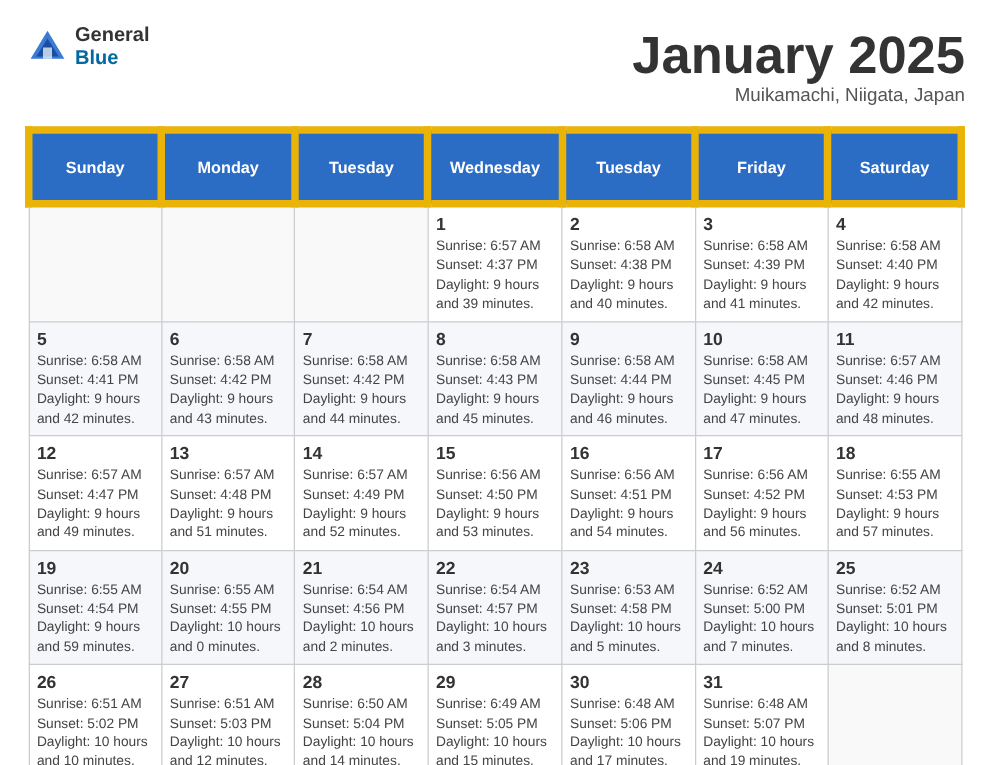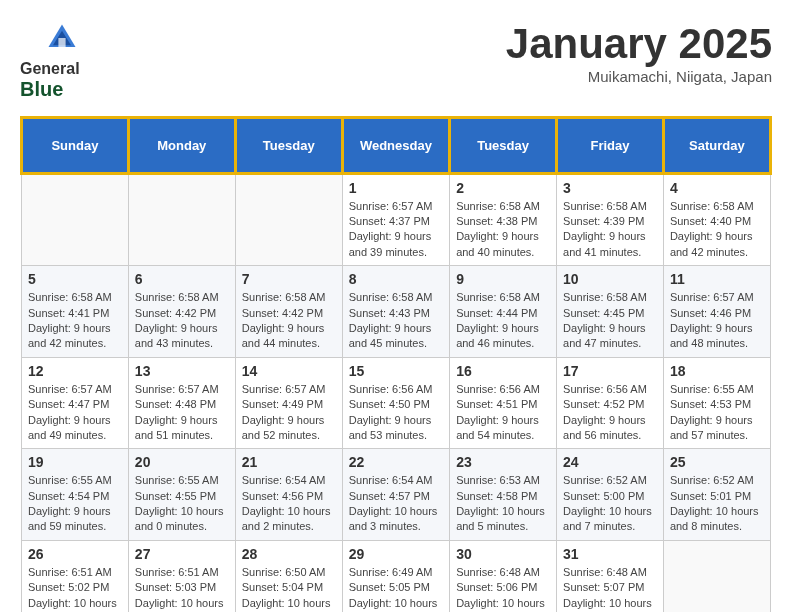--- a/index.html
+++ b/index.html
@@ -11,38 +11,37 @@
       padding: 20px;
     }
     .header {
       display: flex;
       justify-content: space-between;
       align-items: flex-start;
       margin-bottom: 16px;
     }
     .logo {
       display: flex;
-      align-items: flex-end;
+      align-items: center;
       gap: 4px;
-      flex-direction: column;
     }
     .logo-text {
       display: flex;
       flex-direction: column;
       line-height: 1.1;
     }
     .logo-general {
       font-size: 16px;
       font-weight: bold;
       color: #333;
     }
     .logo-blue {
-      font-size: 20px;
+      font-size: 16px;
       font-weight: bold;
-      color: #14532d;
+      color: #0369a1;
     }
     .logo-icon {
       width: 36px;
       height: 36px;
     }
     .title-block {
       text-align: right;
     }
     .main-title {
       font-size: 42px;
@@ -57,21 +56,21 @@
       width: 100%;
       border-collapse: collapse;
       border: 1px solid #ccc;
     }
     .calendar th {
       background-color: #2b6cc4;
       color: #fff;
       text-align: center;
       padding: 19px 4px;
       font-size: 13px;
-      border: 3px solid #eab308;
+      border: 6px solid #eab308;
     }
     .calendar td {
       vertical-align: top;
       border: 1px solid #ccc;
       padding: 5px 6px;
       width: 108px;
       min-height: 80px;
       background: #fff;
     }
     .calendar td.empty {

